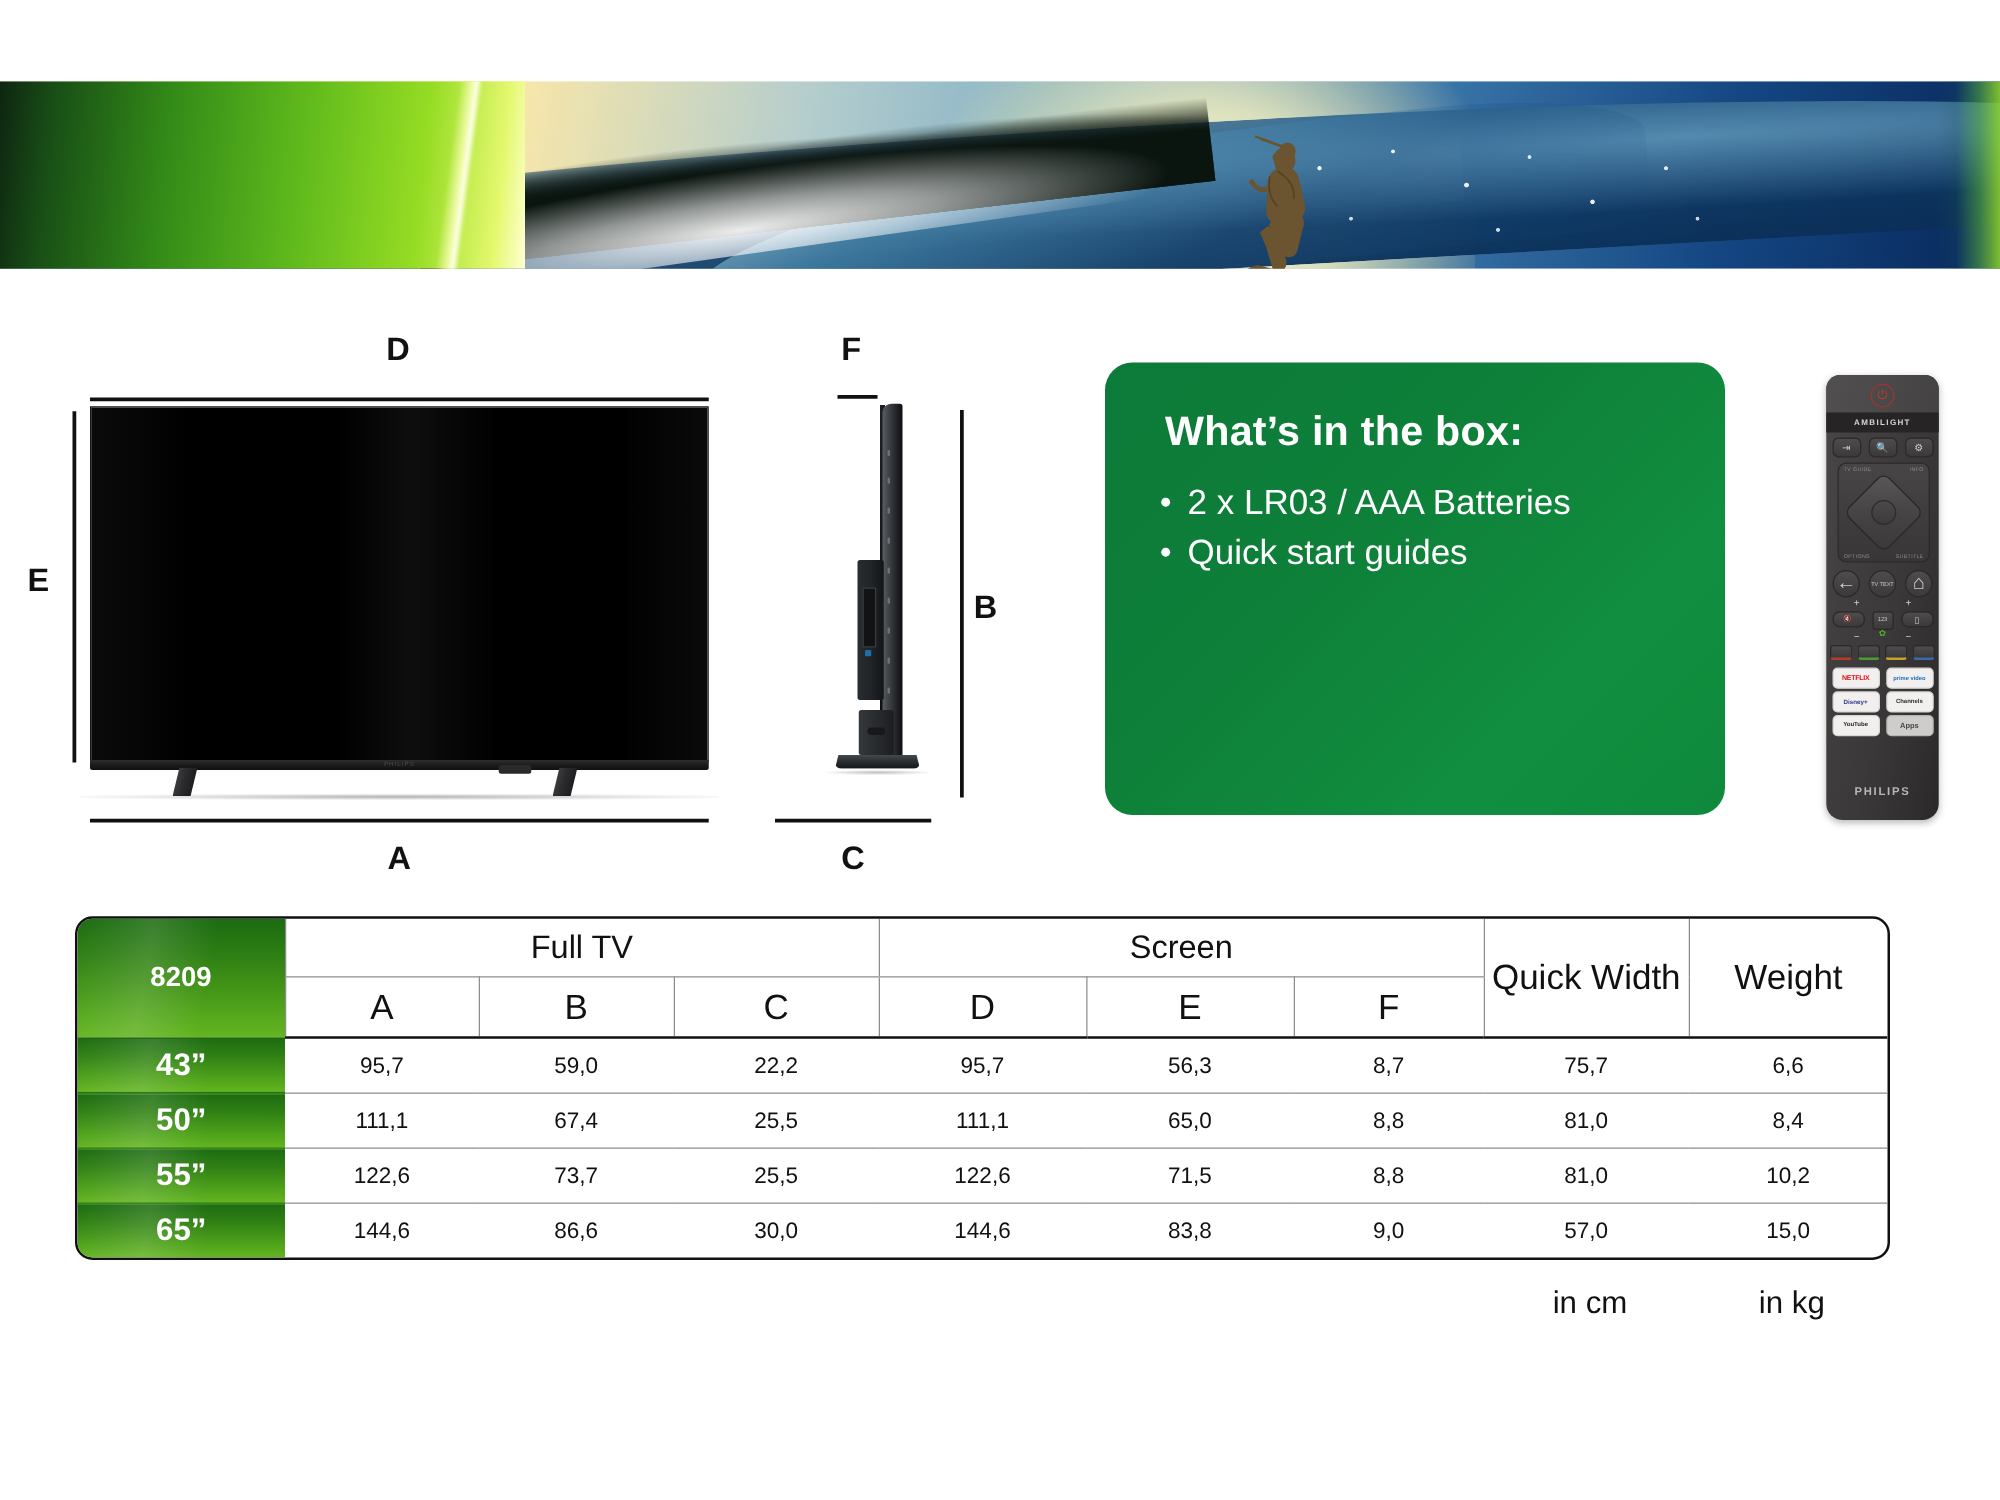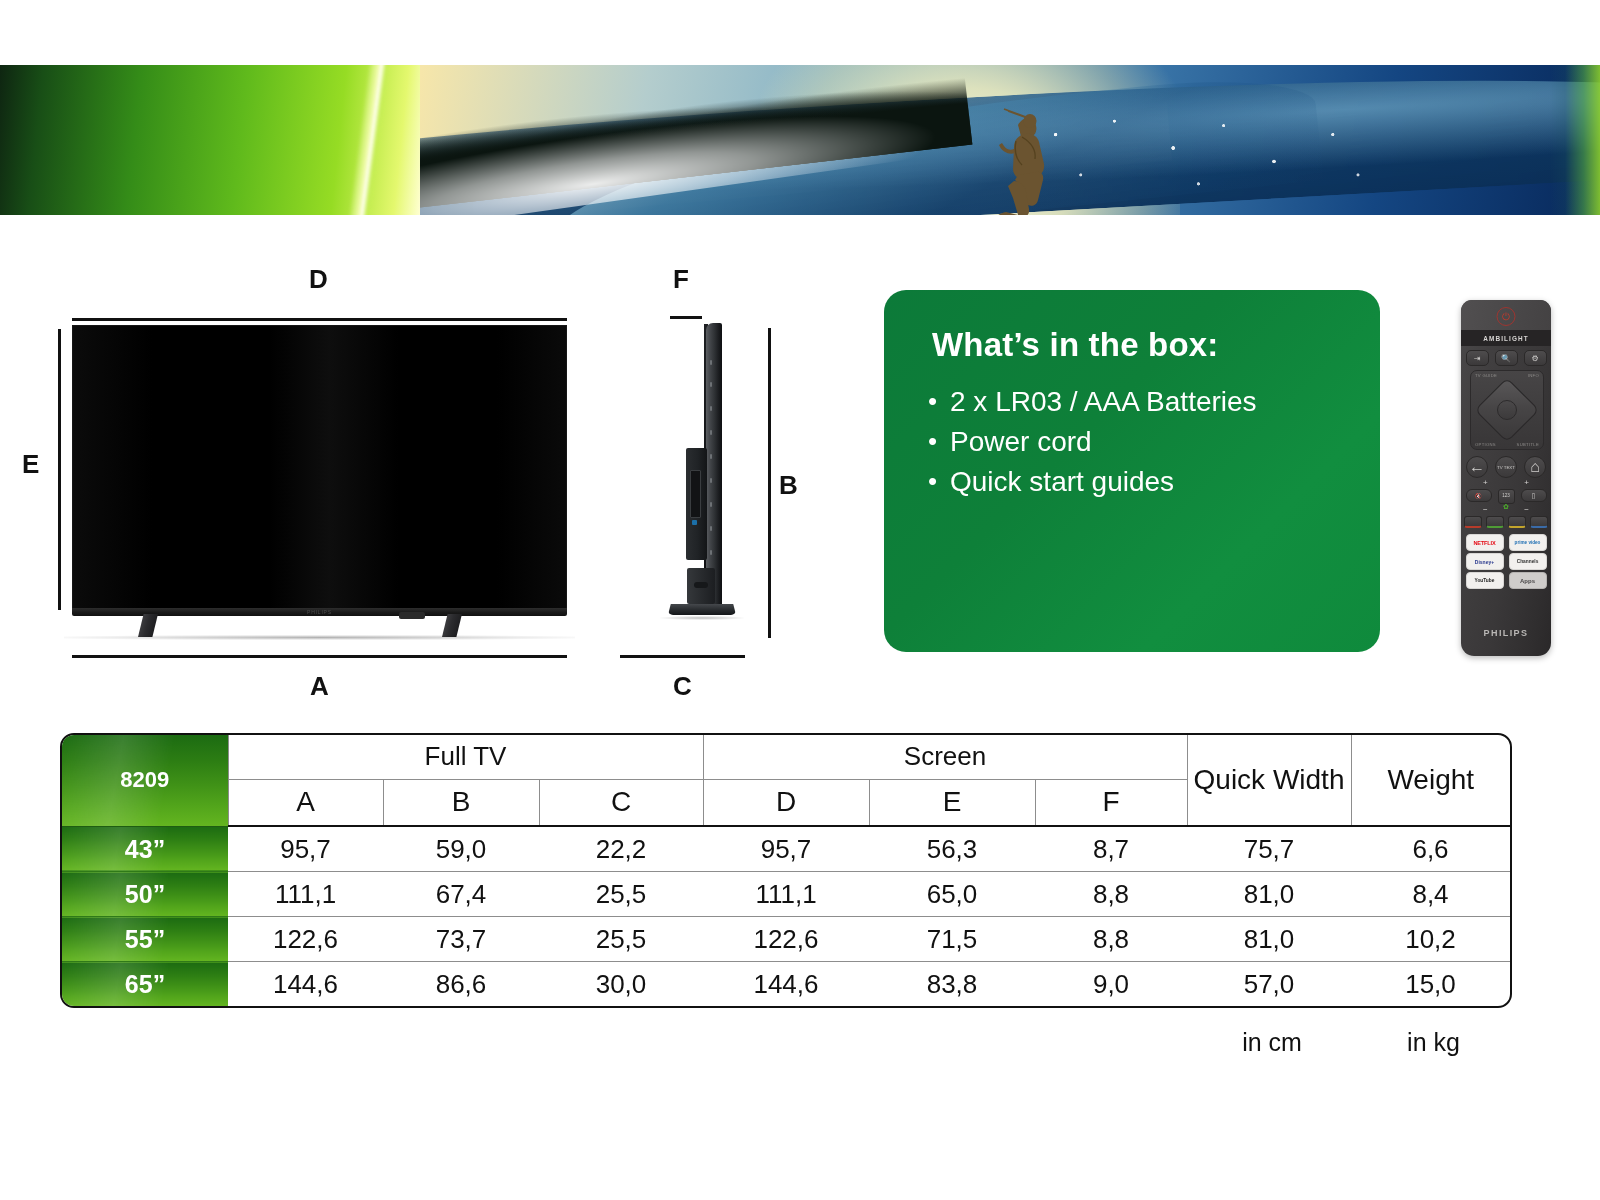--- a/index.html
+++ b/index.html
@@ -287,21 +287,21 @@
   .hgroup{
     text-align:center;font-size:26px;font-weight:normal;color:#111;
     border-left:1px solid #8d8d8d;border-bottom:1px solid #8d8d8d;
   }
   .hsub{
     text-align:center;font-size:28px;color:#111;font-weight:normal;
     border-left:1px solid #8d8d8d;border-bottom:2px solid #111;
   }
   .hsub.first{border-left:1px solid #8d8d8d;}
   .cell{
-    text-align:center;font-size:26px;color:#111;
+    text-align:center;font-size:18px;color:#111;
     border-bottom:1px solid #8d8d8d;
   }
   tr.lastrow .cell{border-bottom:none;}
   tr.lastrow .gcol{border-bottom:none;}
   .units{
     position:absolute;top:1028px;font-size:25px;color:#111;text-align:center;
   }
 </style>
 </head>
 <body>
@@ -391,21 +391,20 @@
     <div class="dim-label" style="left:779px;top:470px;">B</div>
 
     <div class="rule-h" style="left:620px;top:655px;width:125px;"></div>
     <div class="dim-label" style="left:673px;top:671px;">C</div>
   </div>
 
   <div class="box">
     <div class="box-title">What’s in the box:</div>
     <ul class="box-list">
       <li>2 x LR03 / AAA Batteries</li>
-      <li>Power cord</li>
       <li>Quick start guides</li>
     </ul>
   </div>
 
   <div class="remote">
     <div class="rm-top"></div>
     <div class="rm-power">⏻</div>
     <div class="rm-ambi">AMBILIGHT</div>
 
     <div class="rm-row" style="top:50px;">

